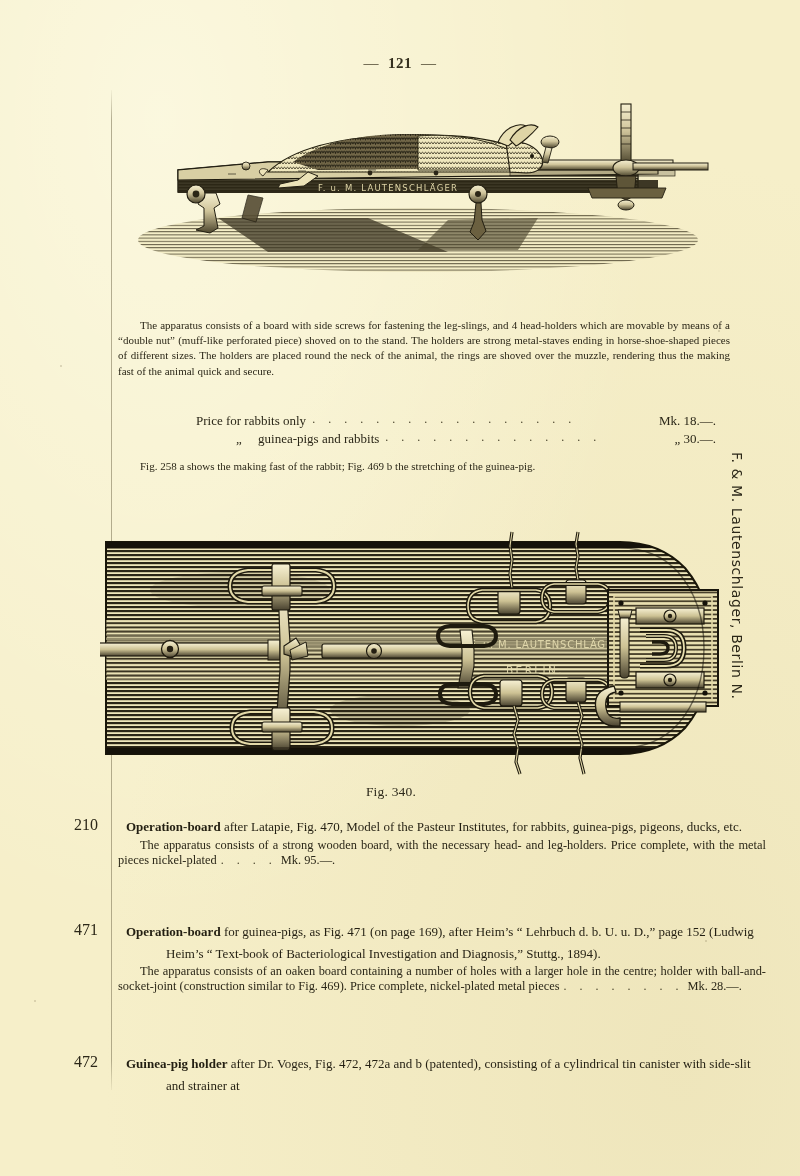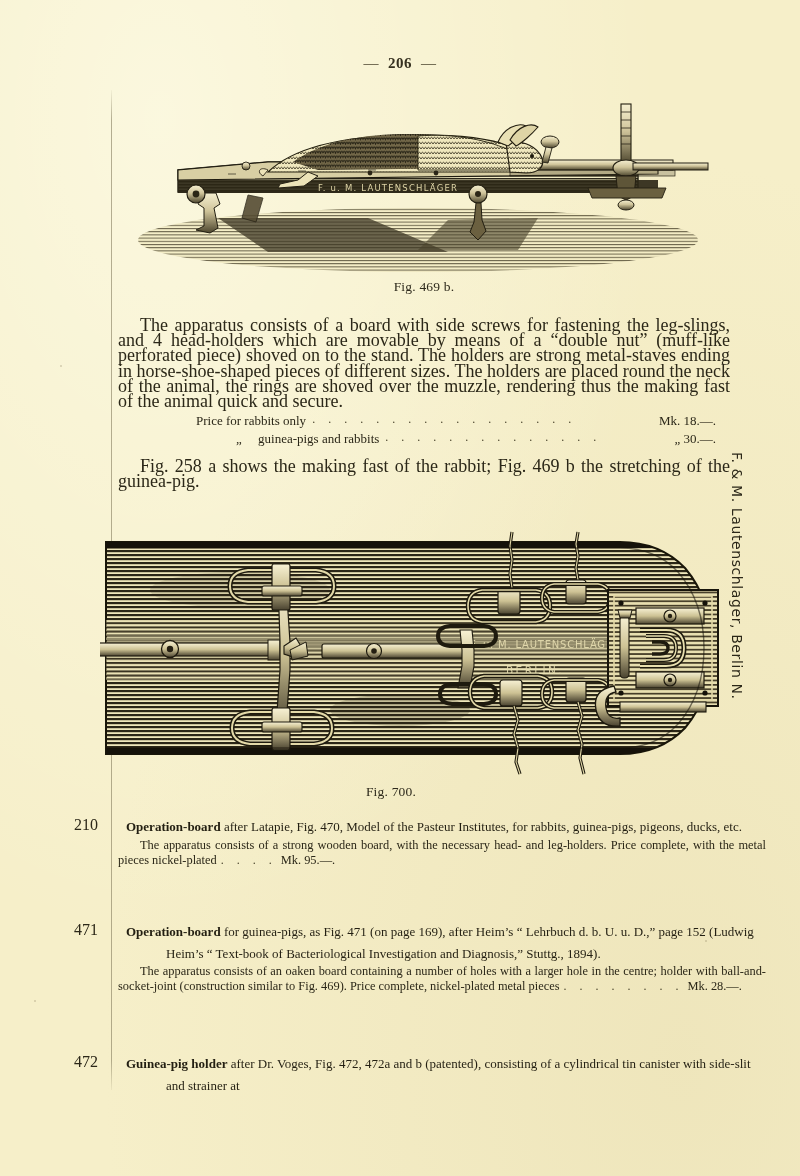--- a/index.html
+++ b/index.html
@@ -82,21 +82,21 @@
     margin-top: 4px;
     letter-spacing: 0.2px;
   }
 
   
   .engraving { display: block; }
 
   
   .smalltext {
     position: absolute;
-    font-size: 18px;
+    font-size: 11px;
     line-height: 15.2px;
     text-align: justify;
     color: #2b2718;
   }
   .smalltext p { margin: 0; }
   .smalltext p.indent { text-indent: 22px; }
 
   .price-table {
     position: absolute;
     font-size: 13px;
@@ -169,21 +169,21 @@
     background: rgba(120,110,75,0.30);
     border-radius: 50%;
   }
 </style>
 </head>
 <body>
 
 <div class="page">
 
   <div class="page-number">
-    <span class="dash">—</span><span>206</span><span class="dash">—</span>
+    <span class="dash">—</span><span>121</span><span class="dash">—</span>
   </div>
 
   <div class="gutter-rule"></div>
 
   <div class="margin-caption">F. &amp; M. Lautenschlager, Berlin N.</div>
 
   <div class="figure-block" style="left:118px; top:100px; width:612px;">
     <svg class="engraving" width="612" height="175" viewBox="0 0 612 175">
       <defs>
         <pattern id="hatchH" width="4" height="3" patternUnits="userSpaceOnUse">
@@ -267,21 +267,20 @@
 
       <g stroke="#1d1a0f" stroke-width="0.8" opacity="0.8">
         <line x1="110" y1="74" x2="118" y2="74"></line>
         <line x1="180" y1="71" x2="188" y2="71"></line>
         <line x1="250" y1="70" x2="258" y2="70"></line>
       </g>
       <circle cx="128" cy="66" r="4" fill="url(#metalG)" stroke="#231f12" stroke-width="0.9"></circle>
       <circle cx="252" cy="73" r="2.4" fill="#2b2617"></circle>
       <circle cx="318" cy="73" r="2.4" fill="#2b2617"></circle>
     </svg>
-    <div class="fig-caption">Fig. 469 b.</div>
   </div>
 
   <div class="smalltext" style="left:118px; top:318px; width:612px;">
     <p class="indent">The apparatus consists of a board with side screws for fastening the leg-slings, and 4 head-holders which are movable by means of a “double nut” (muff-like perforated piece) shoved on to the stand. The holders are strong metal-staves ending in horse-shoe-shaped pieces of different sizes. The holders are placed round the neck of the animal, the rings are shoved over the muzzle, rendering thus the making fast of the animal quick and secure.</p>
   </div>
 
   <div class="price-table" style="left:196px; top:412px; width:520px;">
     <div class="price-row">
       <span class="price-label">Price for rabbits only</span>
       <span class="price-dots">. . . . . . . . . . . . . . . . .</span>
@@ -411,21 +410,21 @@
 
         <rect x="520" y="86" width="9" height="62" rx="4" fill="url(#metal2)" stroke="#1e1a0e" stroke-width="1.1"></rect>
         <path d="M518 80 L532 80 L530 88 L520 88 Z" fill="url(#metal2)" stroke="#1e1a0e" stroke-width="1"></path>
 
         <path d="M516 162 Q504 164 506 178 Q508 190 520 188 L520 196 Q500 198 496 180 Q492 160 514 156 Z" fill="url(#metal2)" stroke="#1e1a0e" stroke-width="1.3"></path>
         <rect x="520" y="172" width="86" height="10" fill="url(#metal2)" stroke="#1e1a0e" stroke-width="1.1"></rect>
       </g>
 
       <path d="M6 18 L520 18 Q556 18 578 42 Q604 72 604 118 Q604 164 578 194 Q556 218 520 218 L6 218" fill="none" stroke="#15120a" stroke-width="1.4" opacity="0.55"></path>
     </svg>
-    <div class="fig-caption" style="margin-left:-66px;">Fig. 700.</div>
+    <div class="fig-caption" style="margin-left:-66px;">Fig. 340.</div>
   </div>
 
   <div class="entry" style="top:816px;">
     <div class="entry-num">210</div>
     <div class="entry-body">
       <div class="entry-title">
         <b>Operation-board</b><span> after Latapie, Fig. 470, Model of the Pasteur Institutes, for rabbits, guinea-pigs, pigeons, ducks, etc.</span>
       </div>
       <div class="entry-desc" style="margin-left:-8px; width:648px;">
         <span class="lead">The apparatus consists of a strong wooden board, with the necessary head- and leg-holders.  Price complete, with the metal pieces nickel-plated</span><span class="inline-dots">. . . .</span><span>Mk. 95.—.</span>

